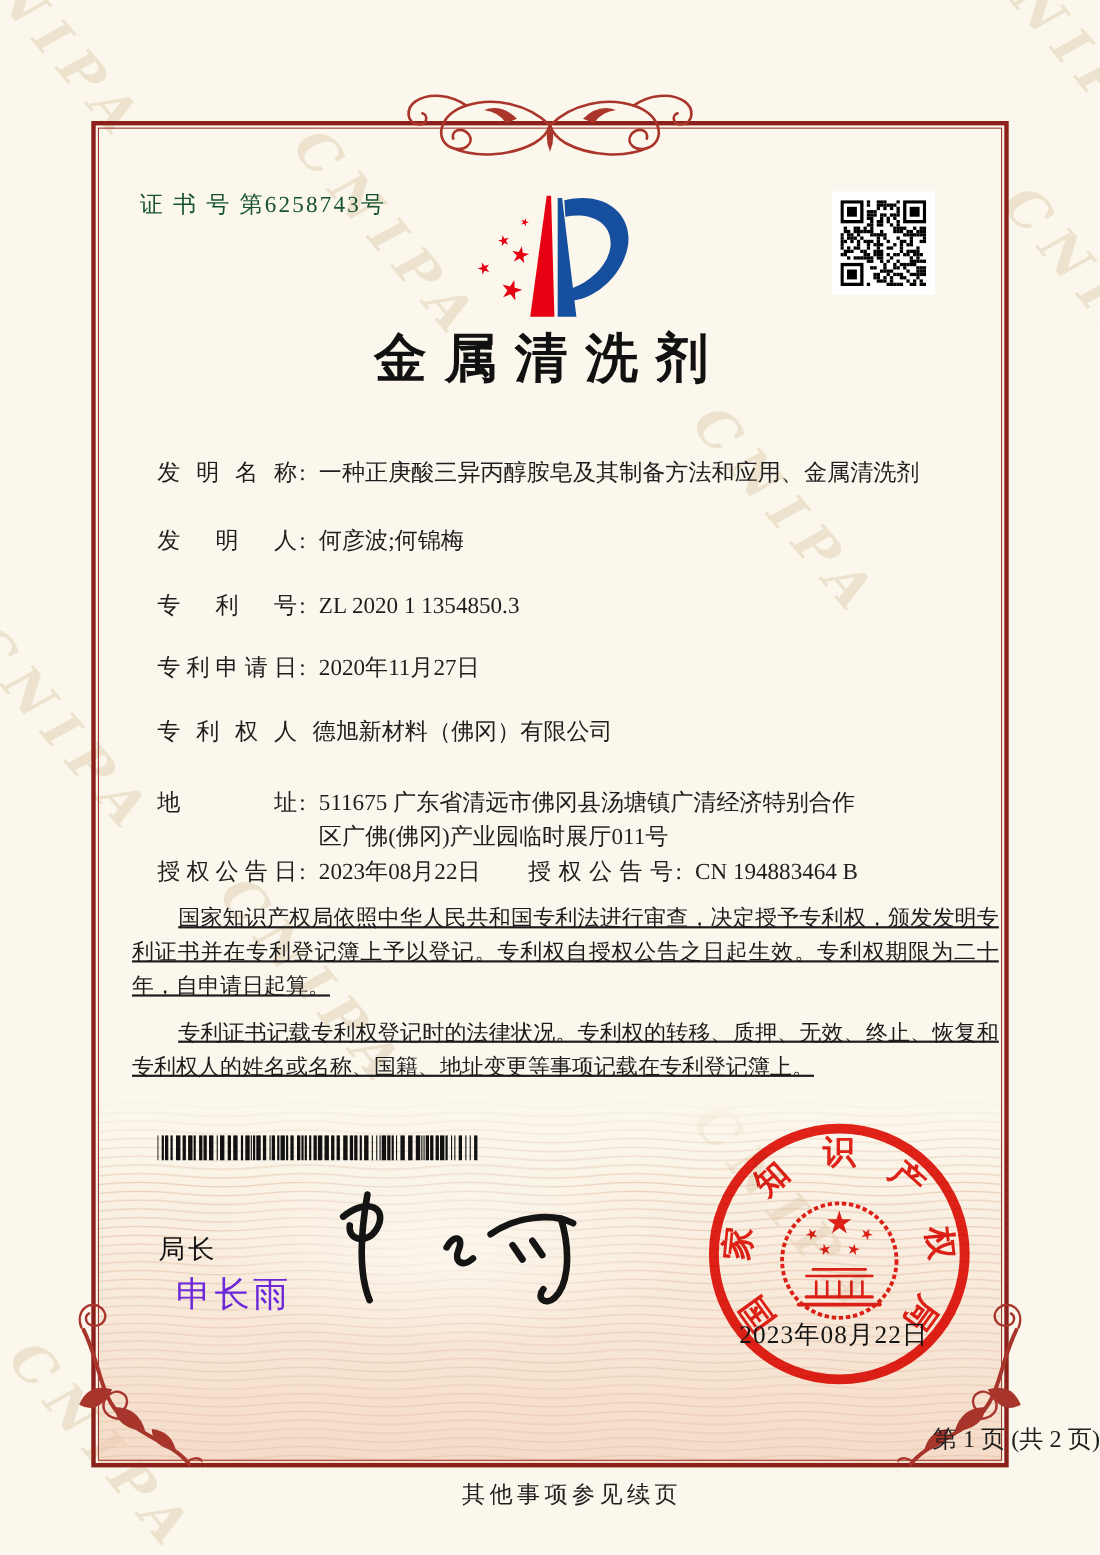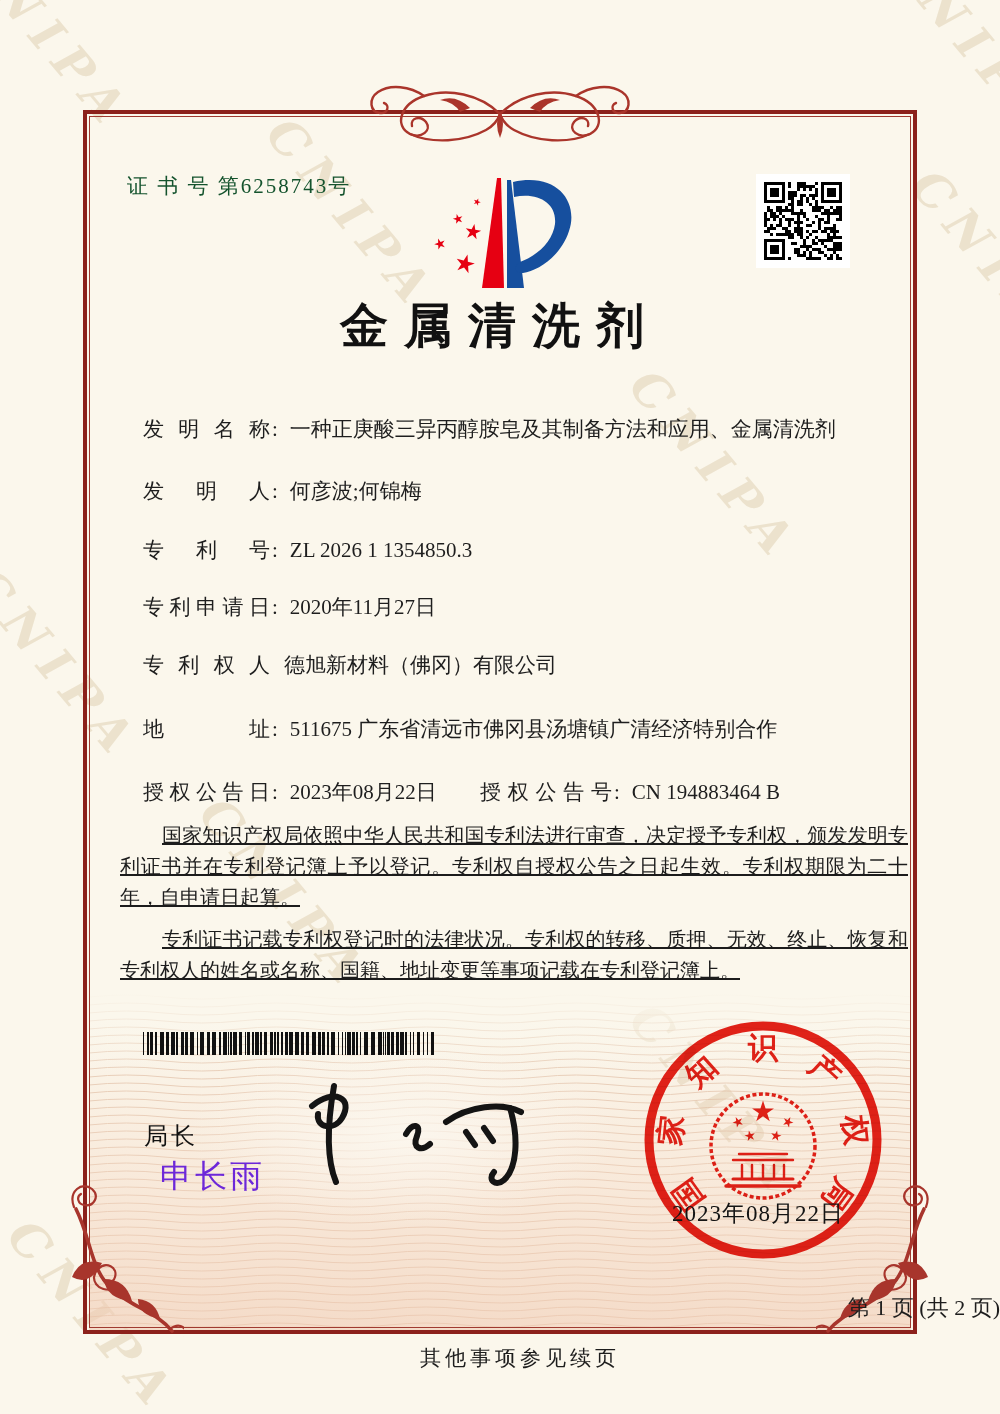--- a/index.html
+++ b/index.html
@@ -428,21 +428,21 @@
         <span>发</span>
         <span>明</span>
         <span>人</span>
       </span><span class="colon">:</span><span class="val">何彦波;何锦梅</span>
   </div>
   <div class="row" style="top:535px">
     <span class="lbl" style="display: inline-flex; justify-content: space-between;">
         <span>专</span>
         <span>利</span>
         <span>号</span>
-      </span><span class="colon">:</span><span class="val">ZL 2026 1 1354850.3</span>
+      </span><span class="colon">:</span><span class="val">ZL 2020 1 1354850.3</span>
   </div>
   <div class="row" style="top:592px">
     <span class="lbl" style="display: inline-flex; justify-content: space-between;">
         <span>专</span>
         <span>利</span>
         <span>申</span>
         <span>请</span>
         <span>日</span>
       </span><span class="colon">:</span><span class="val">2020年11月27日</span>
   </div>
@@ -451,21 +451,21 @@
         <span>专</span>
         <span>利</span>
         <span>权</span>
         <span>人</span>
       </span><span class="colon"></span><span class="val">德旭新材料（佛冈）有限公司</span>
   </div>
   <div class="row" style="top:714px">
     <span class="lbl" style="display: inline-flex; justify-content: space-between;">
         <span>地</span>
         <span>址</span>
-      </span><span class="colon">:</span><span class="addr-lines"><span>511675 广东省清远市佛冈县汤塘镇广清经济特别合作</span><br></span>
+      </span><span class="colon">:</span><span class="addr-lines"><span>511675 广东省清远市佛冈县汤塘镇广清经济特别合作</span><br><span>区广佛(佛冈)产业园临时展厅011号</span></span>
   </div>
   <div class="row" style="top:777px;width:760px">
     <span class="lbl" style="display: inline-flex; justify-content: space-between;">
         <span>授</span>
         <span>权</span>
         <span>公</span>
         <span>告</span>
         <span>日</span>
       </span><span class="colon">:</span><span class="val">2023年08月22日</span>
     <span class="grant-group2">

